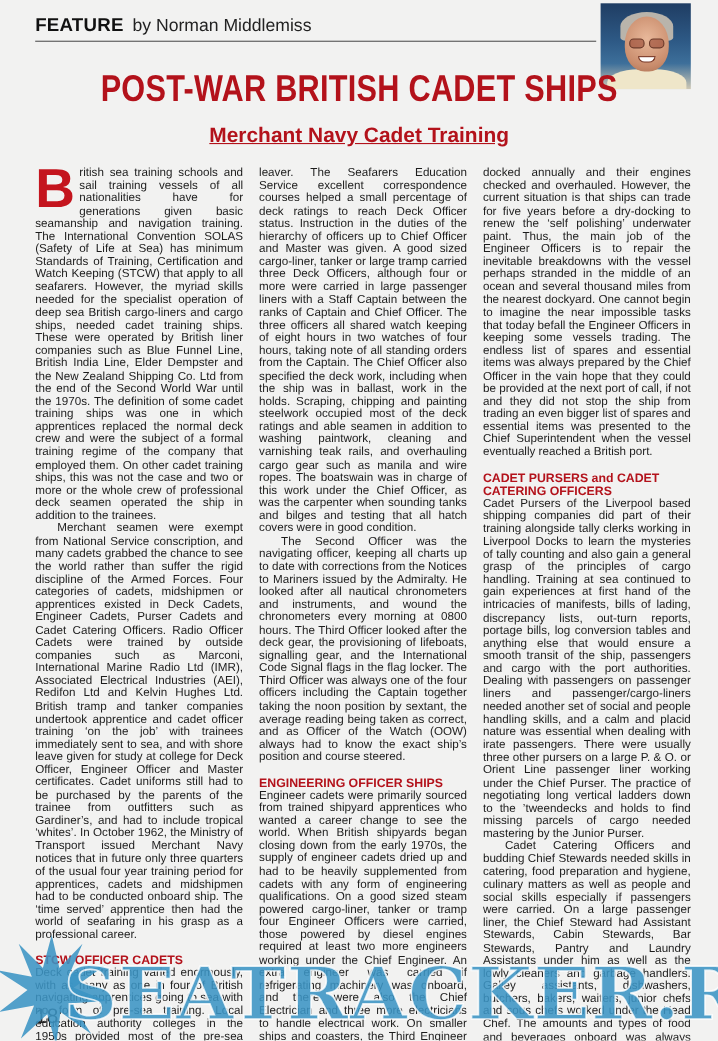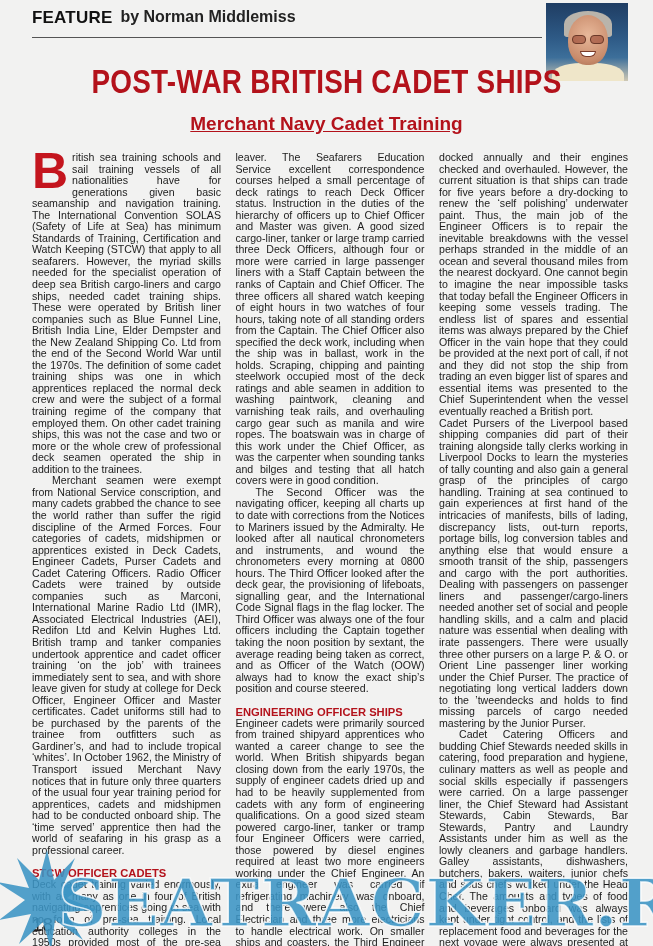--- a/index.html
+++ b/index.html
@@ -8,24 +8,24 @@
     background: #f2f2f1;
     font-family: "Liberation Sans", sans-serif;
     color: #1c1c1c;
     position: relative;
   }
   .page { position: relative; width: 653px; height: 946px; }
 
   .header {
     position: absolute; left: 32px; top: 8px; width: 510px; height: 30px;
     border-bottom: 1.5px solid #555;
-    display: flex; padding-bottom: 4px;
+    display: flex; align-items: flex-end; padding-bottom: 4px;
   }
   .header .feature { font-weight: bold; font-size: 17px; letter-spacing: 0.2px; color: #111; }
-  .header .byline { font-size: 16px; margin-left: 8px; color: #222; font-weight: bold; }
+  .header .byline { font-size: 16px; margin-left: 8px; color: #222; }
 
   .author-photo {
     position: absolute; left: 546px; top: 3px; width: 82px; height: 78px;
     background: linear-gradient(180deg, #1f3d63 0%, #2e5a86 45%, #3d6f9a 70%, #cfc9b5 100%);
     overflow: hidden;
   }
   .author-photo .face {
     position: absolute; left: 22px; top: 12px; width: 40px; height: 50px;
     border-radius: 50% 50% 45% 45%;
     background: radial-gradient(circle at 50% 40%, #e8b89a 0%, #c98c6c 70%, #a96f52 100%);
@@ -142,20 +142,21 @@
     <div class="col">
       <p id="deck-p1-b">leaver. The Seafarers Education Service excellent correspondence courses helped a small percentage of deck ratings to reach Deck Officer status. Instruction in the duties of the hierarchy of officers up to Chief Officer and Master was given. A good sized cargo-liner, tanker or large tramp carried three Deck Officers, although four or more were carried in large passenger liners with a Staff Captain between the ranks of Captain and Chief Officer. The three officers all shared watch keeping of eight hours in two watches of four hours, taking note of all standing orders from the Captain. The Chief Officer also specified the deck work, including when the ship was in ballast, work in the holds. Scraping, chipping and painting steelwork occupied most of the deck ratings and able seamen in addition to washing paintwork, cleaning and varnishing teak rails, and overhauling cargo gear such as manila and wire ropes. The boatswain was in charge of this work under the Chief Officer, as was the carpenter when sounding tanks and bilges and testing that all hatch covers were in good condition.</p>
       <p class="indent">The Second Officer was the navigating officer, keeping all charts up to date with corrections from the Notices to Mariners issued by the Admiralty. He looked after all nautical chronometers and instruments, and wound the chronometers every morning at 0800 hours. The Third Officer looked after the deck gear, the provisioning of lifeboats, signalling gear, and the International Code Signal flags in the flag locker. The Third Officer was always one of the four officers including the Captain together taking the noon position by sextant, the average reading being taken as correct, and as Officer of the Watch (OOW) always had to know the exact ship’s position and course steered.</p>
       <h3>ENGINEERING OFFICER SHIPS</h3>
       <p>Engineer cadets were primarily sourced from trained shipyard apprentices who wanted a career change to see the world. When British shipyards began closing down from the early 1970s, the supply of engineer cadets dried up and had to be heavily supplemented from cadets with any form of engineering qualifications. On a good sized steam powered cargo-liner, tanker or tramp four Engineer Officers were carried, those powered by diesel engines required at least two more engineers working under the Chief Engineer. An extra engineer was carried if refrigerating machinery was onboard, and there were also the Chief Electrician and three more electricians to handle electrical work. On smaller ships and coasters, the Third Engineer looked after everything electrical.</p>
 
     </div>
 
     <div class="col">
       <p id="eng-p2-b">docked annually and their engines checked and overhauled. However, the current situation is that ships can trade for five years before a dry-docking to renew the ‘self polishing’ underwater paint. Thus, the main job of the Engineer Officers is to repair the inevitable breakdowns with the vessel perhaps stranded in the middle of an ocean and several thousand miles from the nearest dockyard. One cannot begin to imagine the near impossible tasks that today befall the Engineer Officers in keeping some vessels trading. The endless list of spares and essential items was always prepared by the Chief Officer in the vain hope that they could be provided at the next port of call, if not and they did not stop the ship from trading an even bigger list of spares and essential items was presented to the Chief Superintendent when the vessel eventually reached a British port.</p>
+      <h3>CADET PURSERS and CADET CATERING OFFICERS</h3>
       <p>Cadet Pursers of the Liverpool based shipping companies did part of their training alongside tally clerks working in Liverpool Docks to learn the mysteries of tally counting and also gain a general grasp of the principles of cargo handling. Training at sea continued to gain experiences at first hand of the intricacies of manifests, bills of lading, discrepancy lists, out-turn reports, portage bills, log conversion tables and anything else that would ensure a smooth transit of the ship, passengers and cargo with the port authorities. Dealing with passengers on passenger liners and passenger/cargo-liners needed another set of social and people handling skills, and a calm and placid nature was essential when dealing with irate passengers. There were usually three other pursers on a large P. &amp; O. or Orient Line passenger liner working under the Chief Purser. The practice of negotiating long vertical ladders down to the ’tweendecks and holds to find missing parcels of cargo needed mastering by the Junior Purser.</p>
       <p class="indent">Cadet Catering Officers and budding Chief Stewards needed skills in catering, food preparation and hygiene, culinary matters as well as people and social skills especially if passengers were carried. On a large passenger liner, the Chief Steward had Assistant Stewards, Cabin Stewards, Bar Stewards, Pantry and Laundry Assistants under him as well as the lowly cleaners and garbage handlers. Galley assistants, dishwashers, butchers, bakers, waiters, junior chefs and sous chefs worked under the Head Chef. The amounts and types of food and beverages onboard was always kept under tight control, and the lists of replacement food and beverages for the next voyage were always presented at the end of the current voyage.</p>
     </div>
   </div>
 
   <div class="footer">
     <span class="pagenum">18</span>
   </div>
 
   <div class="watermark">

